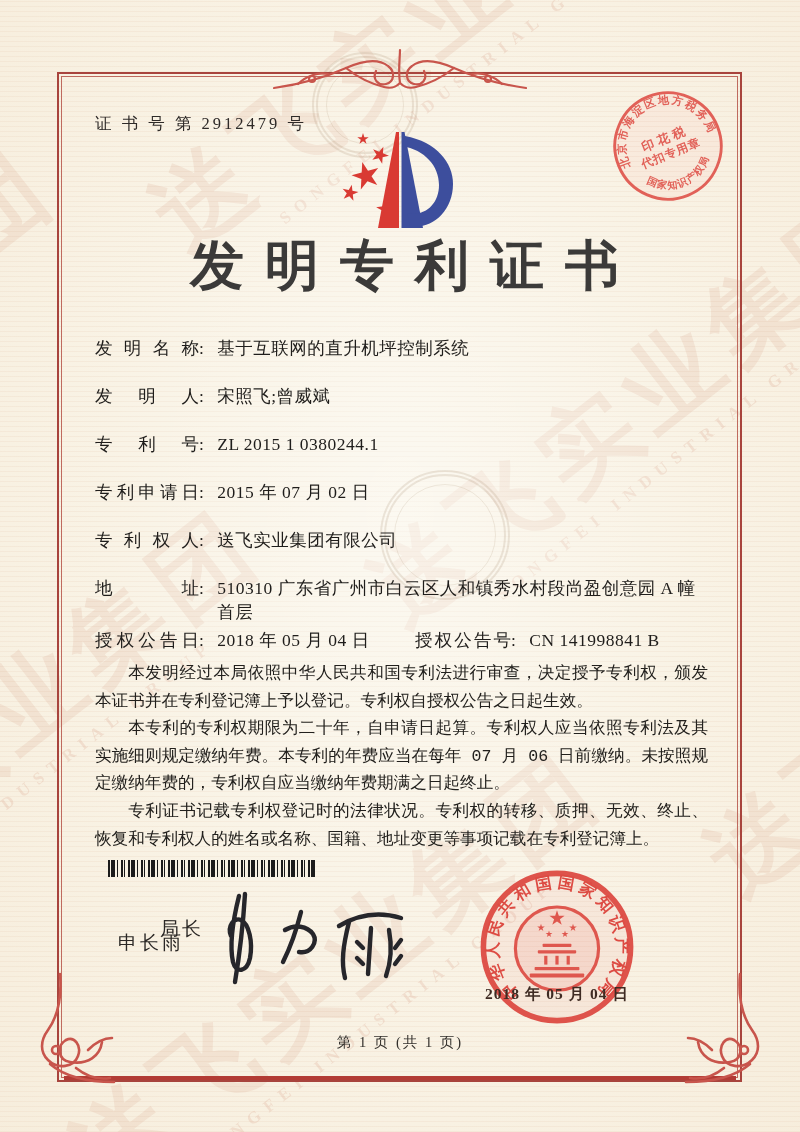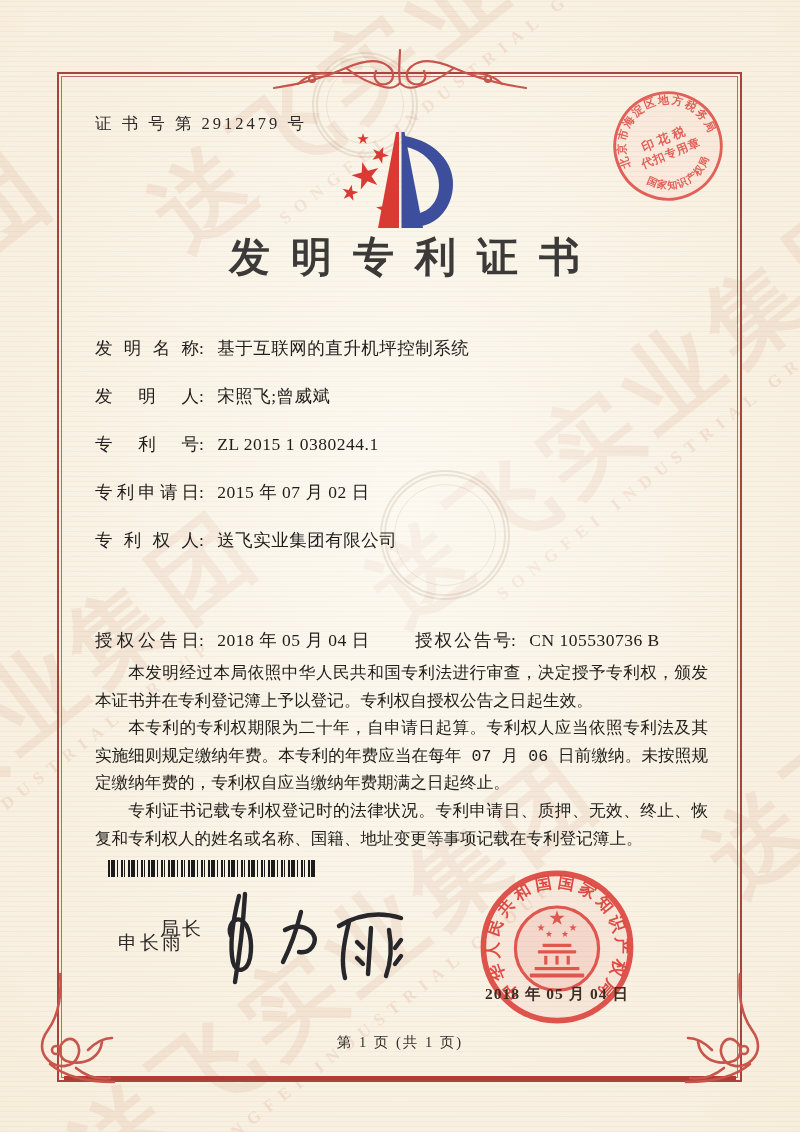--- a/index.html
+++ b/index.html
@@ -28,21 +28,21 @@
         border:2px solid #a8443d;pointer-events:none;}
   .frame::after{content:"";position:absolute;inset:2px;border:1px solid #bf6a5e;}
   .bottom-line{position:absolute;left:64px;top:1076px;width:672px;height:4px;background:#b23b34;
         box-shadow:0 -3px 0 -2px rgba(178,59,52,0.45);}
 
   .ornament{position:absolute;pointer-events:none;}
 
   
   .cert-number{position:absolute;left:95px;top:113px;font-size:16.5px;letter-spacing:3px;color:#2e2a28;}
   .doc-title{position:absolute;left:0;top:230px;width:100%;text-align:center;
-        font-size:41px;font-weight:600;color:#3b3a39;letter-spacing:21px;padding-left:30px;box-sizing:border-box;}
+        font-size:54px;font-weight:600;color:#3b3a39;letter-spacing:21px;padding-left:30px;box-sizing:border-box;}
 
   .row{position:absolute;left:95px;width:614px;font-size:17.5px;color:#1f1d1b;line-height:24px;}
   .flabel{display:inline-block;width:104px;text-align:justify;text-align-last:justify;vertical-align:top;}
   .colon{display:inline-block;vertical-align:top;}
   .fvalue{display:inline-block;margin-left:9px;vertical-align:top;max-width:488px;letter-spacing:0.5px;}
   .pair2{position:absolute;left:320px;top:0;}
   .pair2 .flabel{width:96px;}
 
   .paras{position:absolute;left:95px;top:660px;width:613px;font-size:16.6px;line-height:27.6px;
         color:#22201d;text-align:justify;}
@@ -192,33 +192,37 @@
     <span class="fvalue">ZL 2015 1 0380244.1</span>
   </div>
   <div class="row" style="top:480px">
     <span class="flabel">专利申请日</span><span class="colon">:</span>
     <span class="fvalue">2015 年 07 月 02 日</span>
   </div>
   <div class="row" style="top:528px">
     <span class="flabel">专利权人</span><span class="colon">:</span>
     <span class="fvalue">送飞实业集团有限公司</span>
   </div>
+  <div class="row" style="top:576px">
+    <span class="flabel">地址</span><span class="colon">:</span>
+    <span class="fvalue">510310 广东省广州市白云区人和镇秀水村段尚盈创意园 A 幢首层</span>
+  </div>
   <div class="row" style="top:628px">
     <span class="flabel">授权公告日</span><span class="colon">:</span>
     <span class="fvalue">2018 年 05 月 04 日</span>
     <span class="pair2">
       <span class="flabel">授权公告号</span><span class="colon">:</span>
-      <span class="fvalue">CN 105530736 B</span>
+      <span class="fvalue">CN 141998841 B</span>
     </span>
   </div>
 
   <div class="paras">
     <p>本发明经过本局依照中华人民共和国专利法进行审查，决定授予专利权，颁发本证书并在专利登记簿上予以登记。专利权自授权公告之日起生效。</p>
     <p>本专利的专利权期限为二十年，自申请日起算。专利权人应当依照专利法及其实施细则规定缴纳年费。本专利的年费应当在每年 07 月 06 日前缴纳。未按照规定缴纳年费的，专利权自应当缴纳年费期满之日起终止。</p>
-    <p>专利证书记载专利权登记时的法律状况。专利申请日、质押、无效、终止、恢复和专利权人的姓名或名称、国籍、地址变更等事项记载在专利登记簿上。</p>
+    <p>专利证书记载专利权登记时的法律状况。专利权的转移、质押、无效、终止、恢复和专利权人的姓名或名称、国籍、地址变更等事项记载在专利登记簿上。</p>
   </div>
 
   <div class="barcode"></div>
 
   <div class="signer-title">局长</div>
   <div class="signer-name">申长雨</div>
 
   <svg class="signature" width="215" height="102" viewBox="0 0 215 102">
     <g stroke="#26262b" fill="none" stroke-width="4.4" stroke-linecap="round" stroke-linejoin="round">
       <path d="M34,10 C28,34 24,58 28,76 C31,88 42,86 45,72 C48,56 44,38 36,34 C29,31 22,40 26,50"></path>

